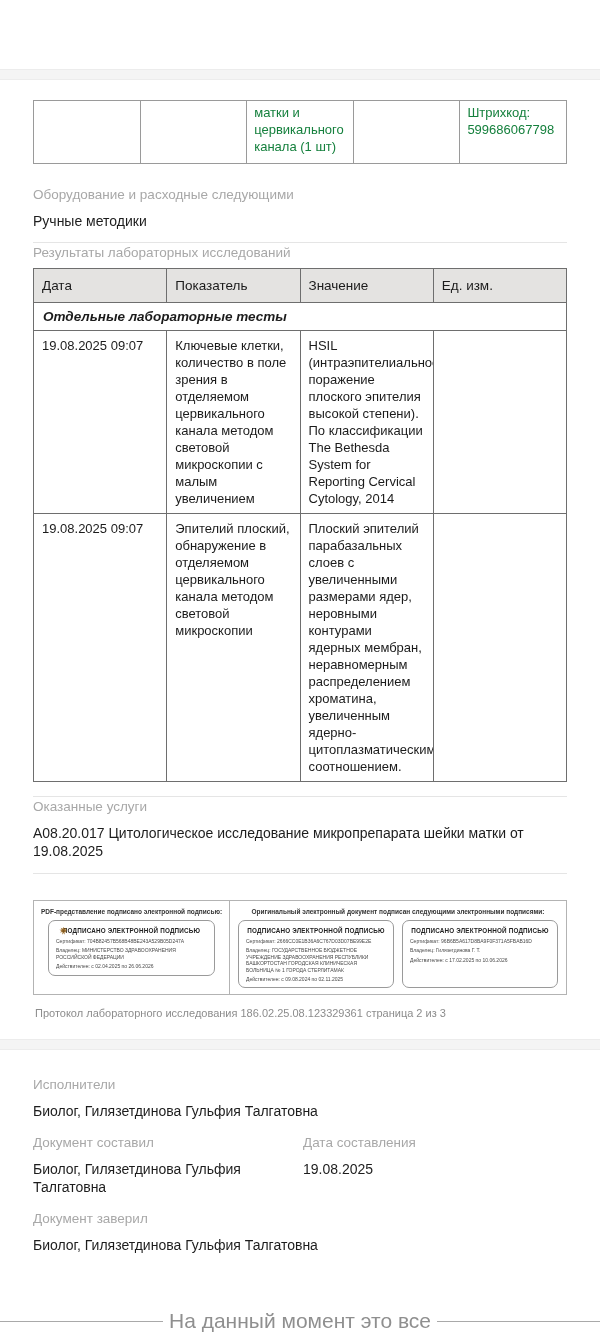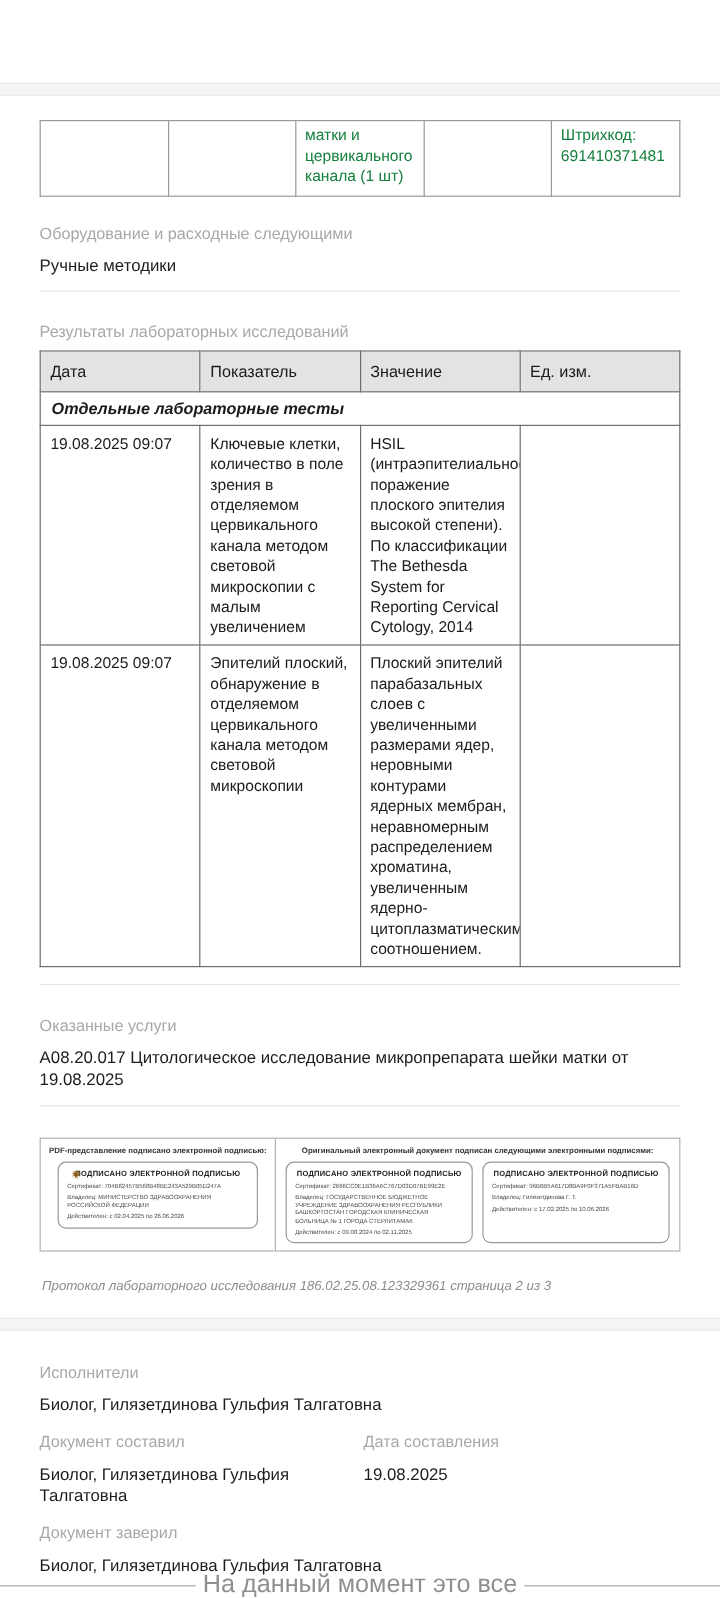--- a/index.html
+++ b/index.html
@@ -14,21 +14,21 @@
 
   
   table.cont{width:100%;border-collapse:collapse;table-layout:fixed;margin-top:20px;}
   table.cont td{border:1px solid #9a9a9a;vertical-align:top;padding:3px 7px;
     font-size:13px;line-height:17px;height:56px;color:#15803d;overflow:hidden;}
 
   .sec-label{color:#a8a8a8;font-size:13.5px;line-height:17px;}
   .sec-value{color:#1d1d1d;font-size:14px;line-height:18px;font-weight:500;}
   .divider{border-top:1px solid #e5e5e5;height:0;}
 
-  .mt22{margin-top:22px}.mt12{margin-top:12px}.mt11{margin-top:25px}
+  .mt22{margin-top:22px}.mt12{margin-top:12px}.mt11{margin-top:1px}
   .mt9{margin-top:9px}.mt13{margin-top:13px}.mt14{margin-top:14px}
 
   
   table.results{width:100%;border-collapse:collapse;table-layout:fixed;margin-top:7px;}
   .results th,.results td{border:1px solid #6e6e6e;font-size:13px;vertical-align:top;
     text-align:left;padding:6px 8px;line-height:17px;color:#1b1b1b;overflow:hidden;}
   .results th{background:#e4e3e1;font-weight:400;padding:8px 8px;font-size:13.5px;}
   .results td.group{font-weight:700;padding:5px 9px;font-size:13.5px;font-style:italic;}
 
   
@@ -37,21 +37,21 @@
   .sig-right{flex:1;padding:4px 8px 6px;box-sizing:border-box;}
   .sig-head{font-size:6.5px;font-weight:700;text-align:center;color:#333;margin-top:3px;line-height:8px;}
   .stamps{display:flex;gap:8px;margin-top:4px;align-items:stretch;}
   .stamp{border:1px solid #9a9a9a;border-radius:7px;padding:4px 7px 5px;flex:1;position:relative;min-height:48px;box-sizing:border-box;background:#fff;}
   .sig-left .stamp{margin:4px 8px 0;}
   .stamp-title{font-size:6.3px;font-weight:600;text-align:center;color:#222;margin-top:2px;letter-spacing:.2px;line-height:8px;}
   .stamp-line{font-size:5px;color:#4a4a4a;line-height:6.4px;margin-top:3px;word-break:break-all;}
   .stamp-line.wrap{word-break:normal;}
   .emblem{position:absolute;left:9px;top:5px;width:11px;height:11px;}
 
-  .protocol{font-size:11px;color:#8c8c8c;margin-top:22px;padding-left:2px;line-height:14px;font-style:italic;}
+  .protocol{font-size:11px;color:#8c8c8c;margin-top:11px;padding-left:2px;line-height:14px;}
 
   
   .staff{padding-top:26px;}
   .staff-row{display:flex;}
   .staff-col1{width:270px;}
   .staff-col2{flex:1;}
   .staff-value{font-size:14px;color:#1d1d1d;margin-top:9px;line-height:18px;}
 
   
   .end-marker{position:absolute;left:0;right:0;top:1306px;display:flex;align-items:center;
@@ -68,21 +68,21 @@
 
   <div class="content">
 
     <table class="cont">
       <tbody>
           <tr>
         <td></td>
         <td></td>
         <td>матки и цервикального канала (1 шт)</td>
         <td></td>
-        <td>Штрихкод: 691410371481</td>
+        <td>Штрихкод: 599686067798</td>
       </tr>
     </tbody>
       </table>
 
     <div class="sec-label mt22">Оборудование и расходные следующими</div>
     <div class="sec-value mt9">Ручные методики</div>
     <div class="divider mt12"></div>
 
     <div class="sec-label mt11">Результаты лабораторных исследований</div>
 

